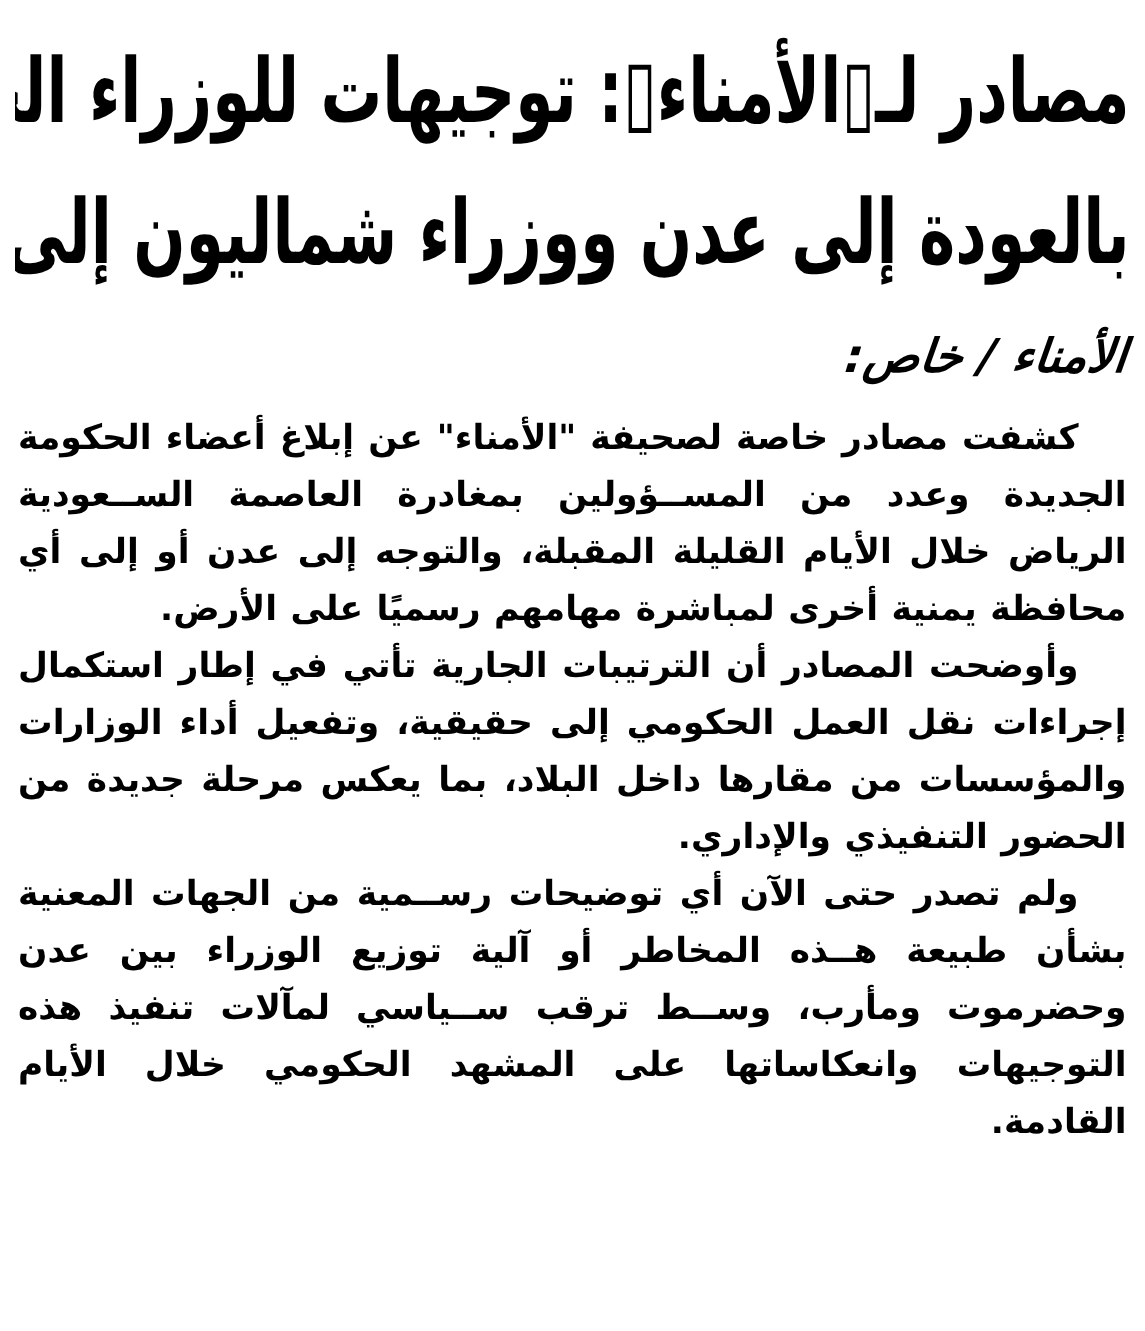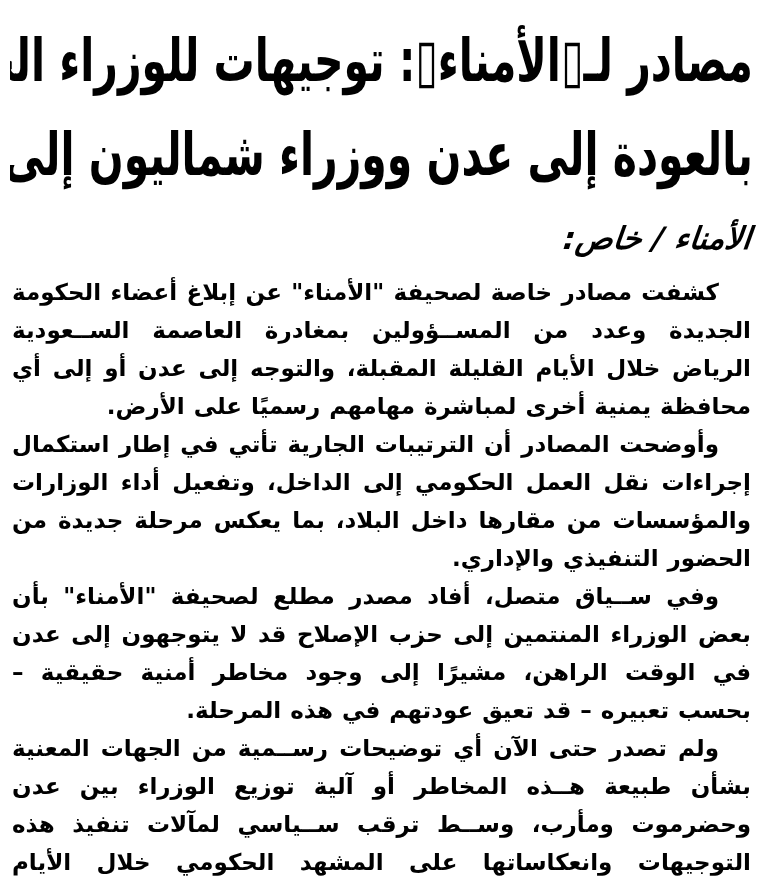--- a/index.html
+++ b/index.html
@@ -71,18 +71,17 @@
 
   <h1 class="headline">
     <span class="headline-line">مصادر لـ▯الأمناء▯: توجيهات للوزراء الجنوبيين</span>
     <span class="headline-line">بالعودة إلى عدن ووزراء شماليون إلى مأرب</span>
   </h1>
 
   <div class="byline">الأمناء / خاص:</div>
 
   <div class="body-text">
     <p>كشفت مصادر خاصة لصحيفة "الأمناء" عن إبلاغ أعضاء الحكومة الجديدة وعدد من المســؤولين بمغادرة العاصمة الســعودية الرياض خلال الأيام القليلة المقبلة، والتوجه إلى عدن أو إلى أي محافظة يمنية أخرى لمباشرة مهامهم رسميًا على الأرض.</p>
-    <p>وأوضحت المصادر أن الترتيبات الجارية تأتي في إطار استكمال إجراءات نقل العمل الحكومي إلى الداخل، وتفعيل أداء الوزارات والمؤسسات من مقارها داخل البلاد، بما يعكس مرحلة جديدة من الحضور التنفيذي والإداري.</p>
-    <p>وفي ســياق متصل، أفاد مصدر مطلع لصحيفة "الأمناء" بأن بعض الوزراء المنتمين إلى حزب الإصلاح قد لا يتوجهون إلى عدن في الوقت الراهن، مشيرًا إلى وجود مخاطر أمنية حقيقية – بحسب تعبيره – قد تعيق عودتهم في هذه المرحلة.</p>
+    <p>وأوضحت المصادر أن الترتيبات الجارية تأتي في إطار استكمال إجراءات نقل العمل الحكومي إلى حقيقية، وتفعيل أداء الوزارات والمؤسسات من مقارها داخل البلاد، بما يعكس مرحلة جديدة من الحضور التنفيذي والإداري.</p>
     <p>ولم تصدر حتى الآن أي توضيحات رســمية من الجهات المعنية بشأن طبيعة هــذه المخاطر أو آلية توزيع الوزراء بين عدن وحضرموت ومأرب، وســط ترقب ســياسي لمآلات تنفيذ هذه التوجيهات وانعكاساتها على المشهد الحكومي خلال الأيام القادمة.</p>
   </div>
 
 </div>
 
 </body></html>

